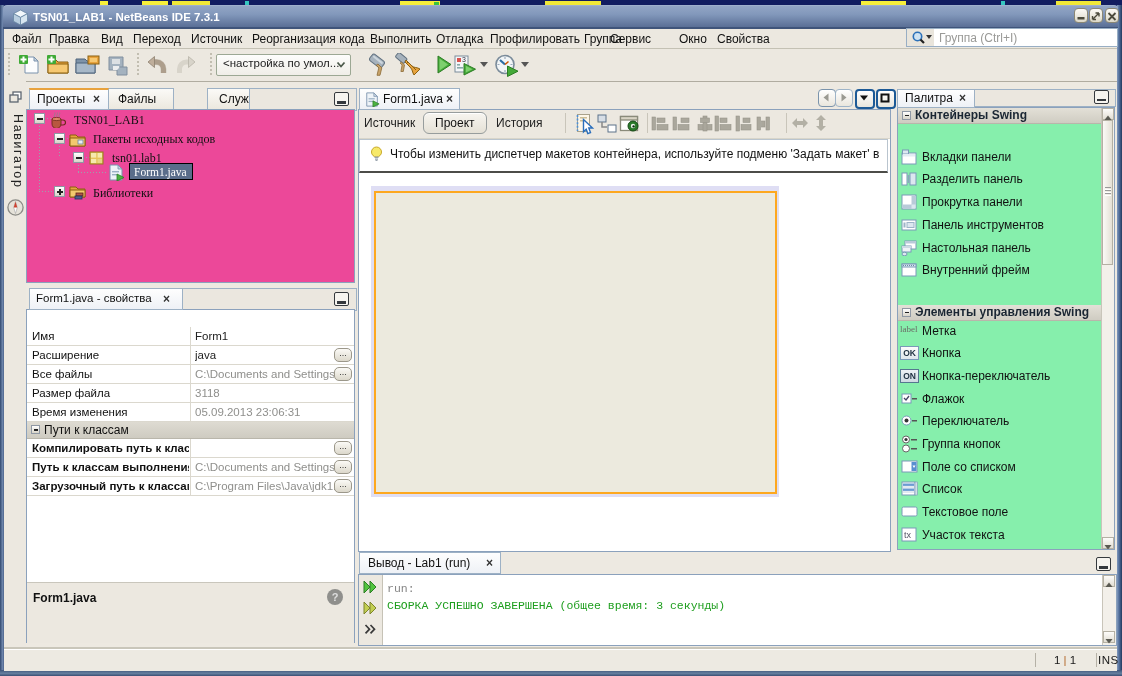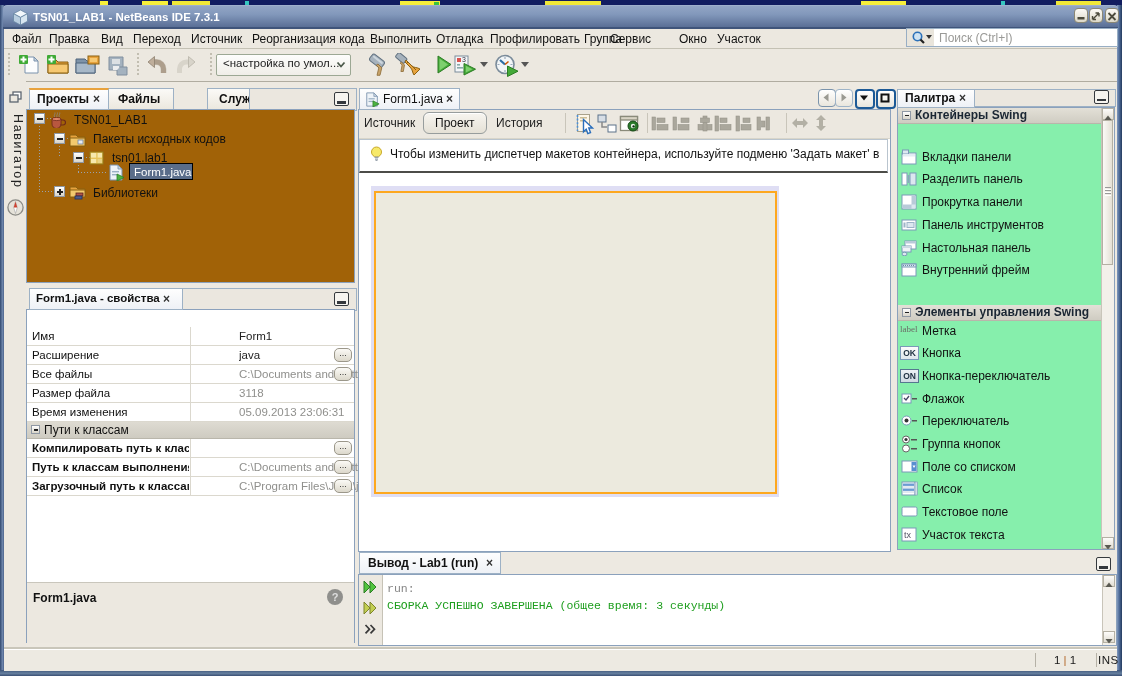--- a/index.html
+++ b/index.html
@@ -23,38 +23,38 @@
 #search{left:906px;top:28px;width:210px;height:17px;background:#e9e5dc;border:1px solid #98aec4;}
 #search .fld{position:absolute;left:27px;top:0;width:183px;height:17px;background:#fff;}
 #search .ph{position:absolute;left:32px;top:1.5px;font-size:12px;color:#9a9a97;}
 
 #tbar{left:4px;top:48px;width:1113px;height:32px;background:#ece8e0;border-top:1px solid #c4c1b4;border-bottom:1px solid #b0aca0;}
 .tsep{position:absolute;top:4px;width:2px;height:22px;background-image:repeating-linear-gradient(180deg,#c2beb1 0 2px,transparent 2px 4px);}
 #combo{position:absolute;left:212px;top:5px;width:133px;height:20px;background:linear-gradient(180deg,#fdfdfc,#f0eee8);border:1px solid #9ca894;border-radius:2px;font-size:11.5px;color:#222;}
 #combo .t{position:absolute;left:6px;top:2px;}
 .tab{position:absolute;top:0;height:21px;border:1px solid #9db1c5;background:linear-gradient(180deg,#fbfaf7,#ebe7dd);color:#111;font-size:12px;}
 .tab.active{background:linear-gradient(180deg,#fefefe,#eef1f6);}
-.tab .tx{position:absolute;top:3px;font-weight:bold;}
+.tab .tx{position:absolute;top:3px;font-weight:normal;}
 .tab .cl{position:absolute;top:3px;color:#333;font-weight:bold;font-size:12px;}
 .minbtn{position:absolute;width:13px;height:12px;border:1.5px solid #35393d;border-radius:2px;background:#f6f4ef;}
 .minbtn:after{content:"";position:absolute;left:2px;right:2px;bottom:1.5px;height:2.5px;background:#35393d;}
 
 #dockl{left:4px;top:81px;width:22px;height:566px;background:#ece8e0;}
 #navtxt{position:absolute;left:3px;top:33px;width:18px;height:82px;font-size:12.5px;color:#222;writing-mode:vertical-rl;letter-spacing:1.6px;}
 
 .trow{position:absolute;font-size:12px;color:#111;white-space:pre;}
 .exp{position:absolute;width:9px;height:9px;background:linear-gradient(180deg,#fff,#d8d4c8);border:1px solid #8f98a4;}
 .exp i{position:absolute;left:1.5px;top:3.5px;width:6px;height:2px;background:#222;}
 .exp.plus b{position:absolute;left:3.5px;top:1.5px;width:2px;height:6px;background:#222;}
 .dotv{position:absolute;width:1px;background-image:repeating-linear-gradient(180deg,#9aa2ac 0 1px,transparent 1px 3px);}
 .doth{position:absolute;height:1px;background-image:repeating-linear-gradient(90deg,#9aa2ac 0 1px,transparent 1px 3px);}
 
 .prow{position:absolute;height:18px;width:327px;border-bottom:1px solid #dbd8ce;background:#fff;}
 .prow .l{position:absolute;left:5px;top:2.5px;font-size:11.5px;color:#111;width:152px;overflow:hidden;white-space:pre;}
-.prow .v{position:absolute;left:168px;top:2.5px;font-size:11.5px;color:#222;width:142px;overflow:hidden;white-space:pre;margin-left:44px;}
+.prow .v{position:absolute;left:168px;top:2.5px;font-size:11.5px;color:#222;width:142px;overflow:hidden;white-space:pre;}
 .prow .v.gray{color:#8f8f8c;}
 .prow .vline{position:absolute;left:163px;top:0;width:1px;height:18px;background:#dbd8ce;}
 .psec{position:absolute;height:16px;width:327px;background:linear-gradient(180deg,#dedbd2,#cecbc1);border-bottom:1px solid #b9b6ab;font-size:12px;color:#111;}
 .psec .t{position:absolute;left:17px;top:1px;}
 .dots{position:absolute;width:16px;height:12px;background:linear-gradient(180deg,#fbfaf6,#dcd8cb);border:1px solid #9b978a;border-radius:5px;font-size:9px;color:#333;text-align:center;line-height:9px;}
 
 .pitem{position:absolute;left:0;height:23px;width:206px;font-size:12px;color:#111;}
 .pitem .t{position:absolute;left:24px;top:4px;white-space:pre;}
 .phead{position:absolute;left:0;width:206px;height:15px;background:linear-gradient(180deg,#e3e0d7,#cfccc2);border-bottom:1px solid #b9b6ab;font-size:12px;font-weight:bold;color:#1a2633;}
 .phead .t{position:absolute;left:17px;top:0px;white-space:pre;}
@@ -107,25 +107,25 @@
       <span style="left:97px">Вид</span>
       <span style="left:129px">Переход</span>
       <span style="left:187px">Источник</span>
       <span style="left:248px">Реорганизация кода</span>
       <span style="left:366px">Выполнить</span>
       <span style="left:432px">Отладка</span>
       <span style="left:486px">Профилировать</span>
       <span style="left:580px">Группа</span>
       <span style="left:606px">Сервис</span>
       <span style="left:675px">Окно</span>
-      <span style="left:713px">Участок</span>
+      <span style="left:713px">Свойства</span>
   </div>
   <div id="search" class="abs">
       <div class="fld"></div>
-      <div class="ph">Поиск (Ctrl+I)</div>
+      <div class="ph">Группа (Ctrl+I)</div>
     </div>
   <svg class="abs" style="left:911px;top:31px" width="22" height="13" viewBox="0 0 22 13">
     <circle cx="6.5" cy="5.5" r="4.2" fill="#cfe3f2" stroke="#2b70b8" stroke-width="1.6"></circle>
     <line x1="9.5" y1="8.5" x2="13" y2="12" stroke="#222" stroke-width="2.2"></line>
     <polygon points="15,4 21,4 18,8" fill="#333"></polygon>
   </svg>
   <div id="tbar" class="abs">
     <div class="tsep" style="left:4px"></div>
     <svg class="abs" style="left:13px;top:4px" width="25" height="24" viewBox="0 0 25 24">
       <path d="M8 4 h9 l4 4 v12 h-13 z" fill="#fcfdfe" stroke="#7a92ad" stroke-width="1"></path>
@@ -233,21 +233,21 @@
         <div class="cl" style="left:63px;top:2px">×</div>
     </div>
     <div class="tab" style="left:82px;top:0;width:64px;">
         <div class="tx" style="left:9px">Файлы</div>
       </div>
     <div class="tab" style="left:147px;top:0;width:76px;margin-left:34px;">
         <div class="tx" style="left:11px">Службы</div>
       </div>
     <div class="abs" style="left:223px;top:0px;width:106px;height:21px;border:1px solid #9db1c5;background:#ebe7df"></div>
     <div class="minbtn" style="left:308px;top:4px"></div>
-    <div class="abs" style="left:0;top:21px;width:327px;height:172px;background:#a16207;border:1px solid #8ba1bc;">
+    <div class="abs" style="left:0;top:21px;width:327px;height:172px;background:#ec4899;border:1px solid #8ba1bc;font-family:Liberation Serif, serif;">
       <div class="dotv" style="left:12px;top:13px;height:69px"></div>
       <div class="dotv" style="left:32px;top:33px;height:14px"></div>
       <div class="dotv" style="left:51px;top:52px;height:10px"></div>
       <div class="doth" style="left:17px;top:8px;width:8px"></div>
       <div class="doth" style="left:37px;top:28px;width:8px"></div>
       <div class="doth" style="left:56px;top:47px;width:8px"></div>
       <div class="doth" style="left:51px;top:62px;width:28px"></div>
       <div class="doth" style="left:12px;top:81px;width:14px"></div>
       <div class="exp" style="left:7px;top:3px">
           <i></i>

